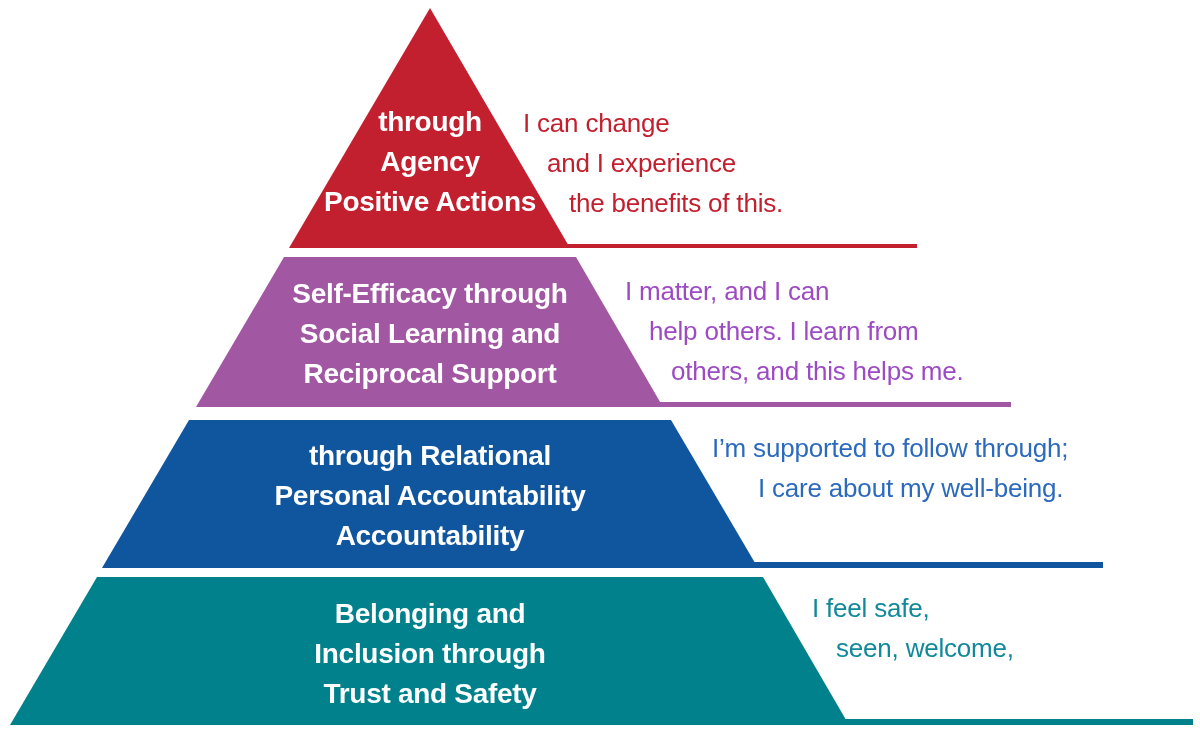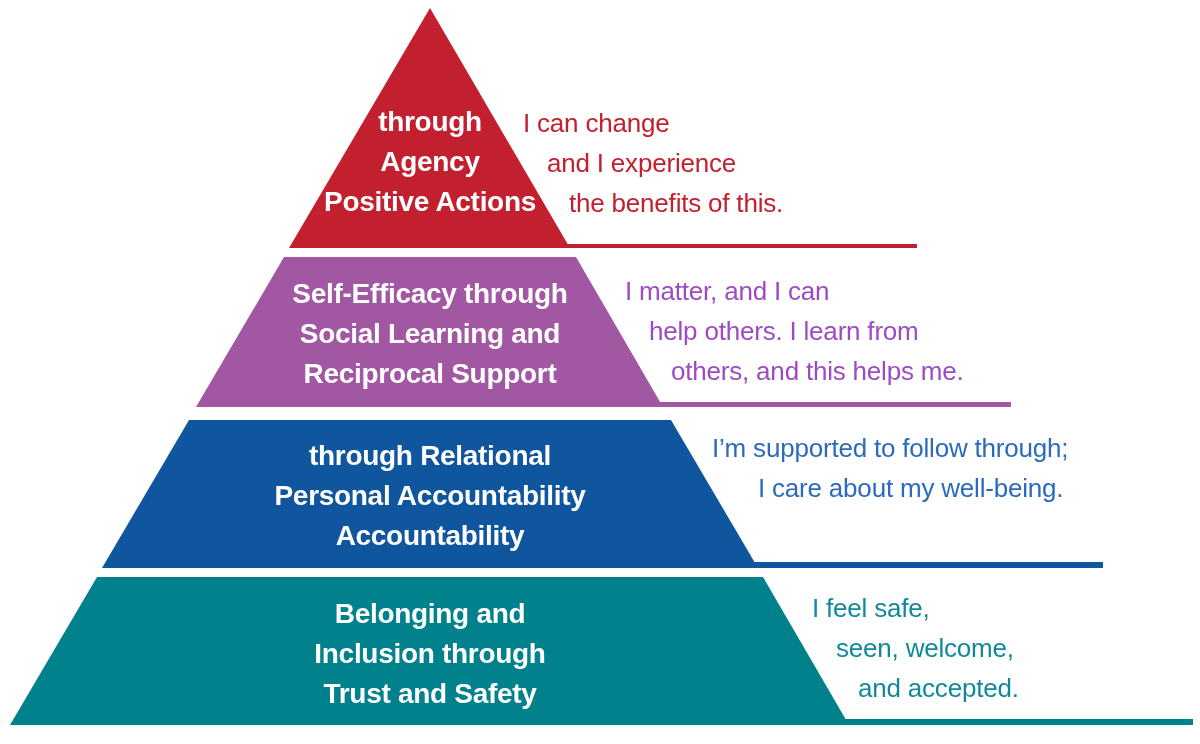--- a/index.html
+++ b/index.html
@@ -110,17 +110,16 @@
     <div id="shape-3" class="shape c-teal"></div>
     <div id="rule-3" class="rule c-teal"></div>
     <div id="label-3" class="label">
       <span>Belonging and</span>
       <span>Inclusion through</span>
       <span>Trust and Safety</span>
     </div>
     <div id="quote-3" class="quote t-teal">
       <span class="l1">I feel safe,</span>
       <span class="l2">seen, welcome,</span>
-      <span class="l3">and accepted.</span>
     </div>
   </div>
 
 </div>
 
 </body></html>

